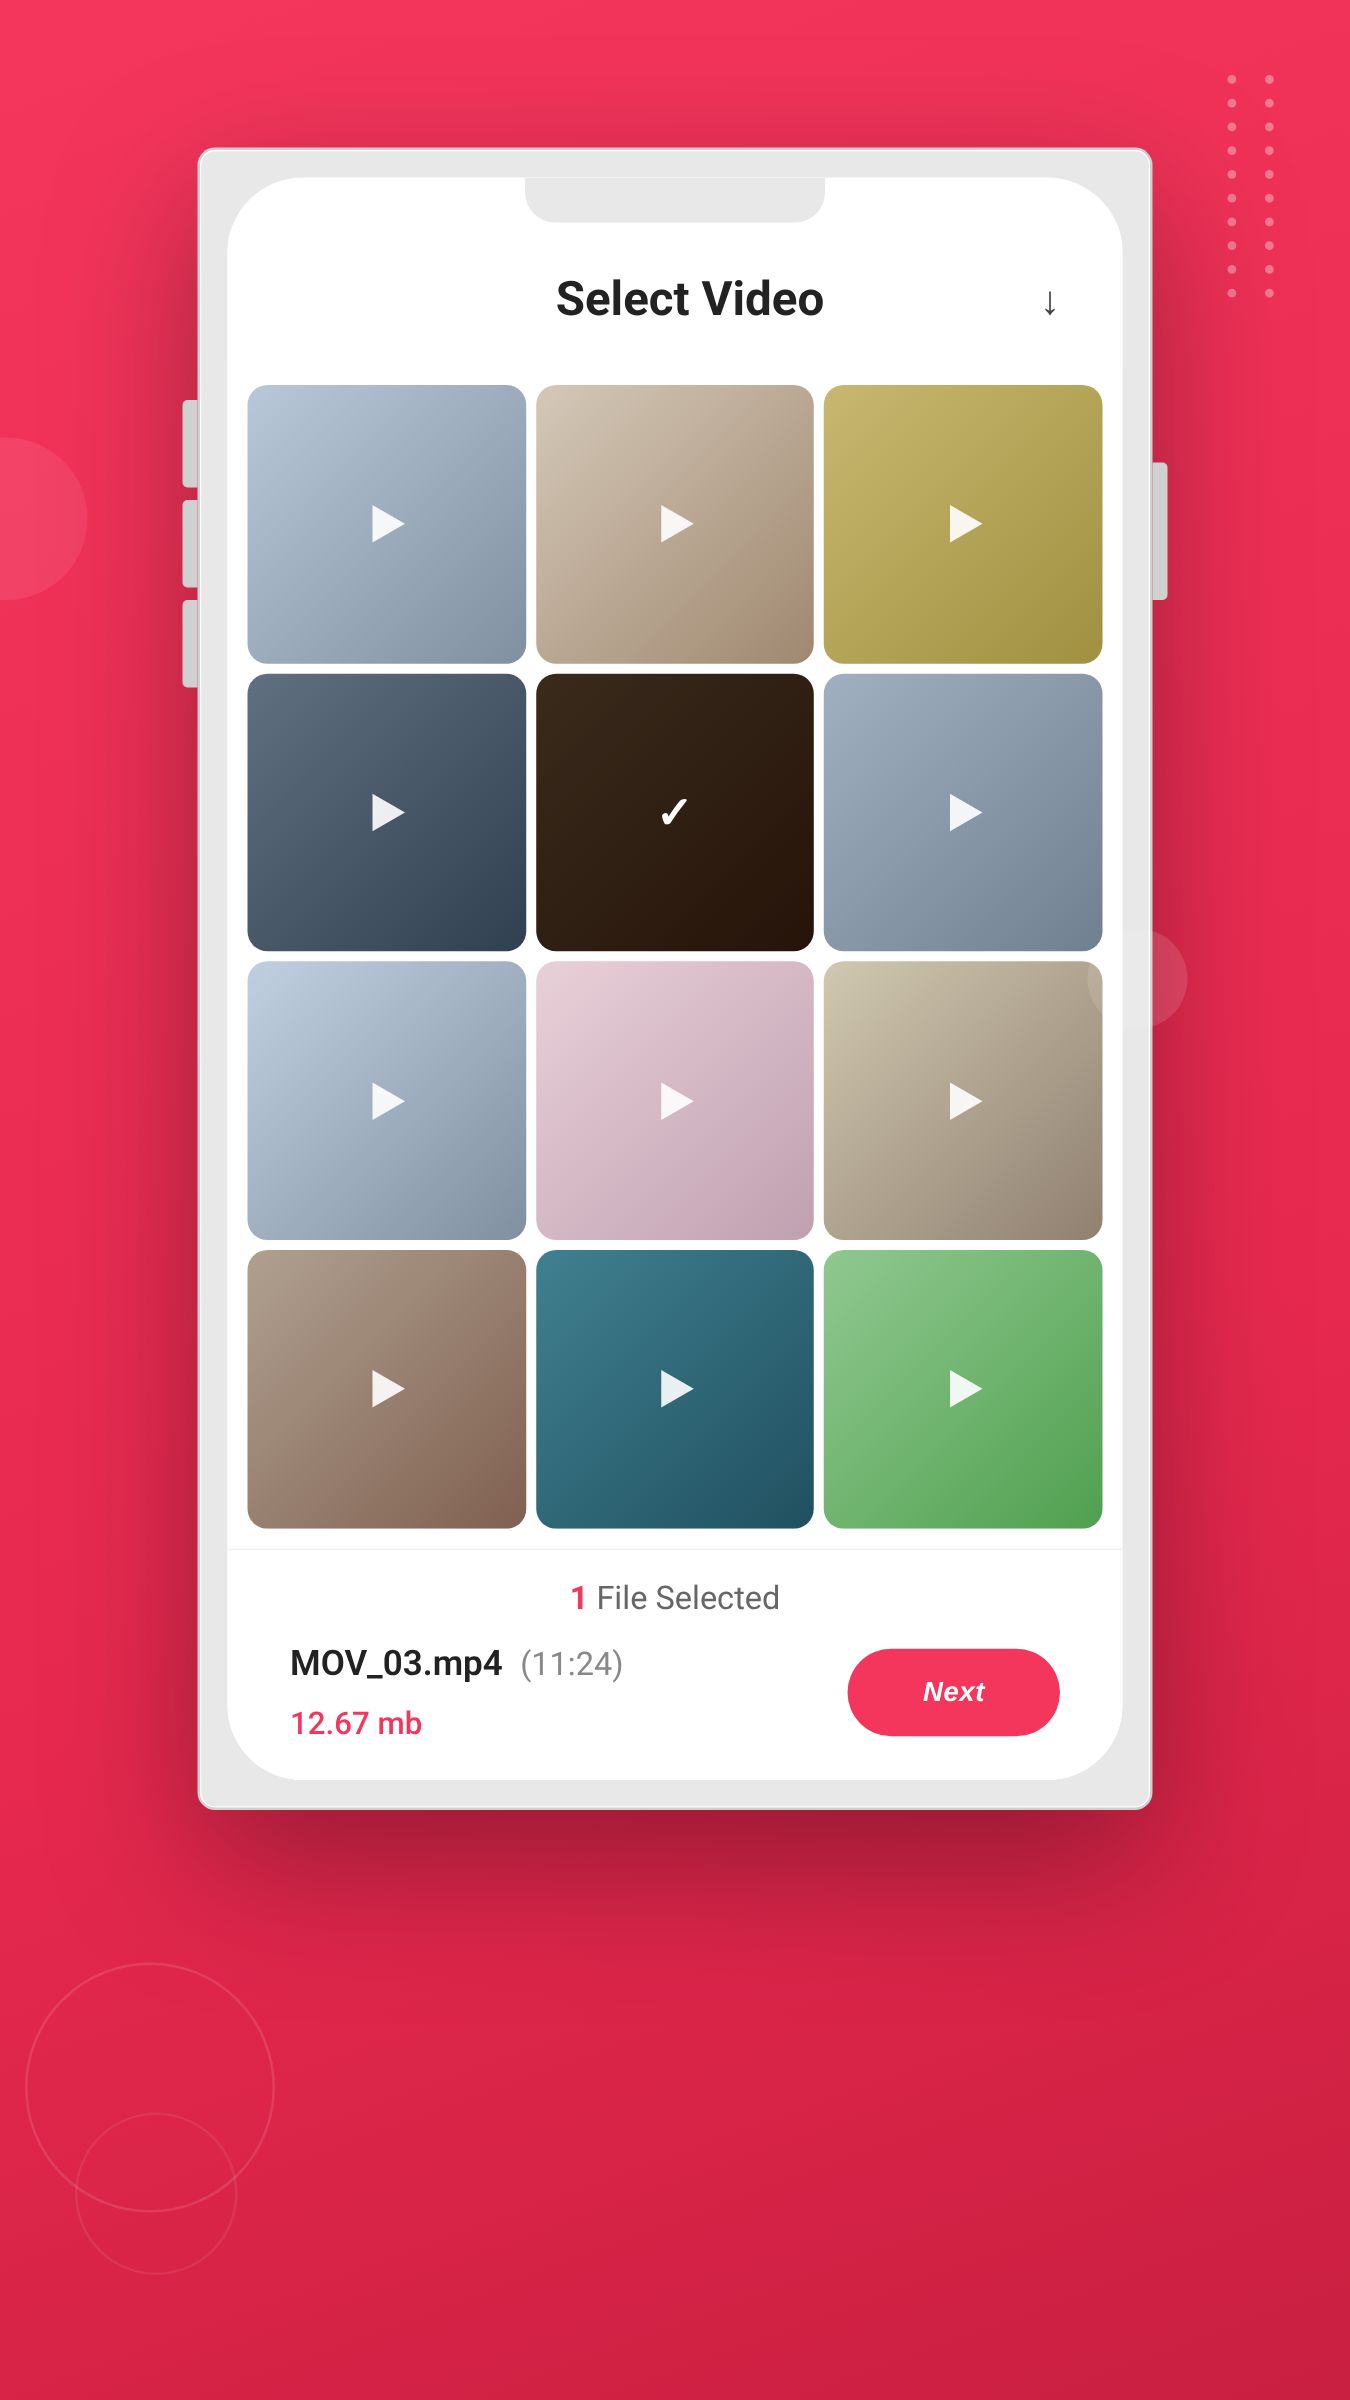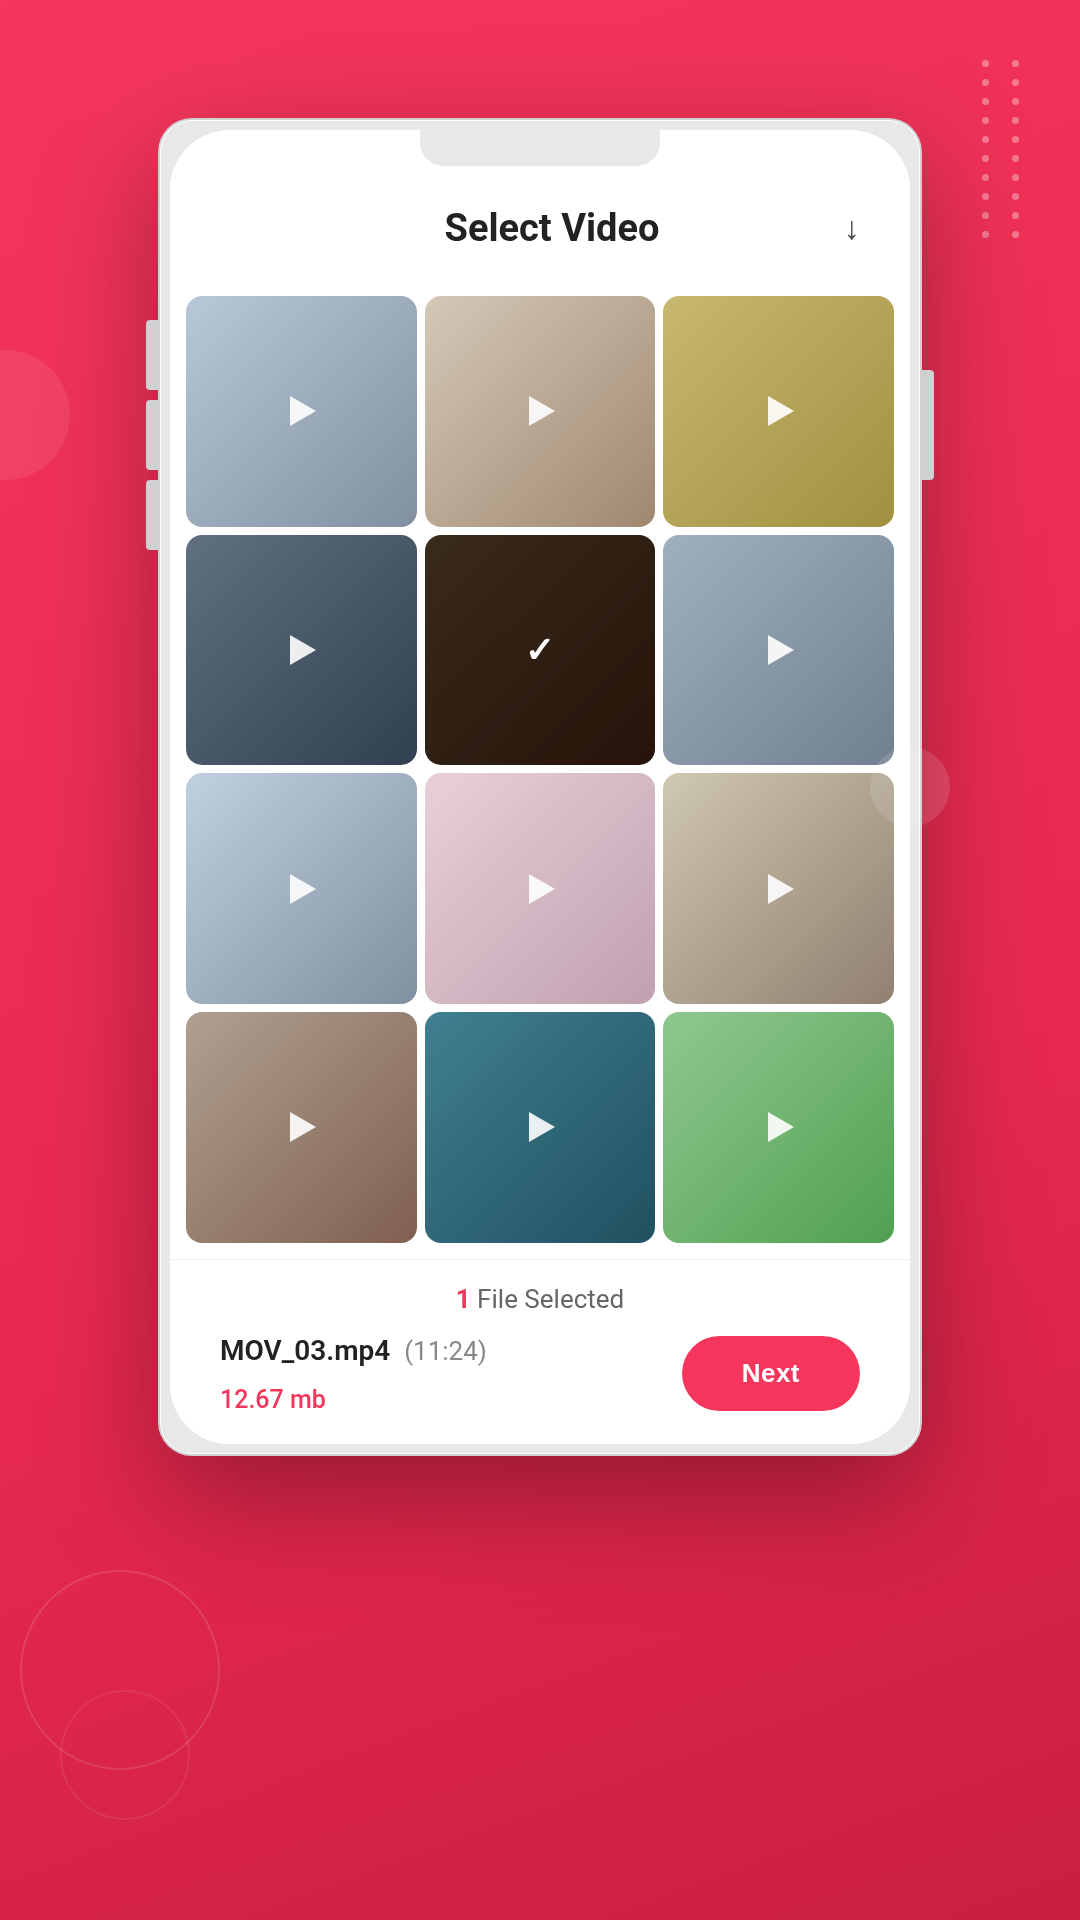--- a/index.html
+++ b/index.html
@@ -84,22 +84,22 @@
       display: flex;
       justify-content: center;
       align-items: flex-start;
       position: relative;
       z-index: 2;
     }
 
     .phone-mockup {
       width: 760px;
       background: #e8e8e8;
-      border-radius: 32px;
-      padding: 10px;
+      border-radius: 12px;
+      padding: 22px;
       box-shadow:
         0 0 0 2px #d0d0d0,
         0 40px 120px rgba(0,0,0,0.35),
         inset 0 0 0 1px rgba(255,255,255,0.9);
       position: relative;
     }
 
     
     .phone-mockup::before {
       content: '';
@@ -298,24 +298,25 @@
       color: #f5365c;
       font-weight: 500;
     }
 
     .next-btn {
       background: #f5365c;
       color: #fff;
       border: none;
       border-radius: 40px;
       padding: 22px 60px;
-      font-size: 26px;
+      font-size: 22px;
       font-weight: 600;
       cursor: pointer;
       letter-spacing: 0.5px;
+      font-style: italic;
     }
 
     
     .thumb-1 { background: linear-gradient(135deg, #b8c8d8 0%, #8090a0 100%); }
     .thumb-2 { background: linear-gradient(135deg, #d4c8b8 0%, #a08870 100%); }
     .thumb-3 { background: linear-gradient(135deg, #c8b870 0%, #a09040 100%); }
     .thumb-4 { background: linear-gradient(135deg, #607080 0%, #304050 100%); }
     .thumb-5 { background: linear-gradient(135deg, #604830 0%, #402010 100%); }
     .thumb-6 { background: linear-gradient(135deg, #a0b0c0 0%, #708090 100%); }
     .thumb-7 { background: linear-gradient(135deg, #c0d0e0 0%, #8090a0 100%); }

